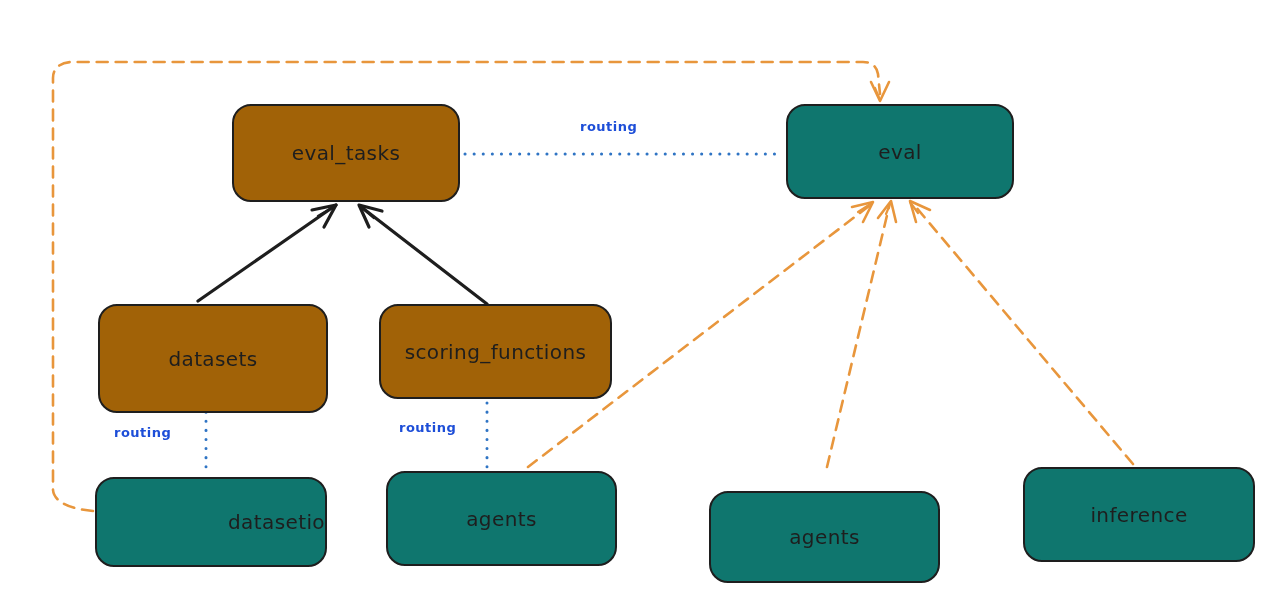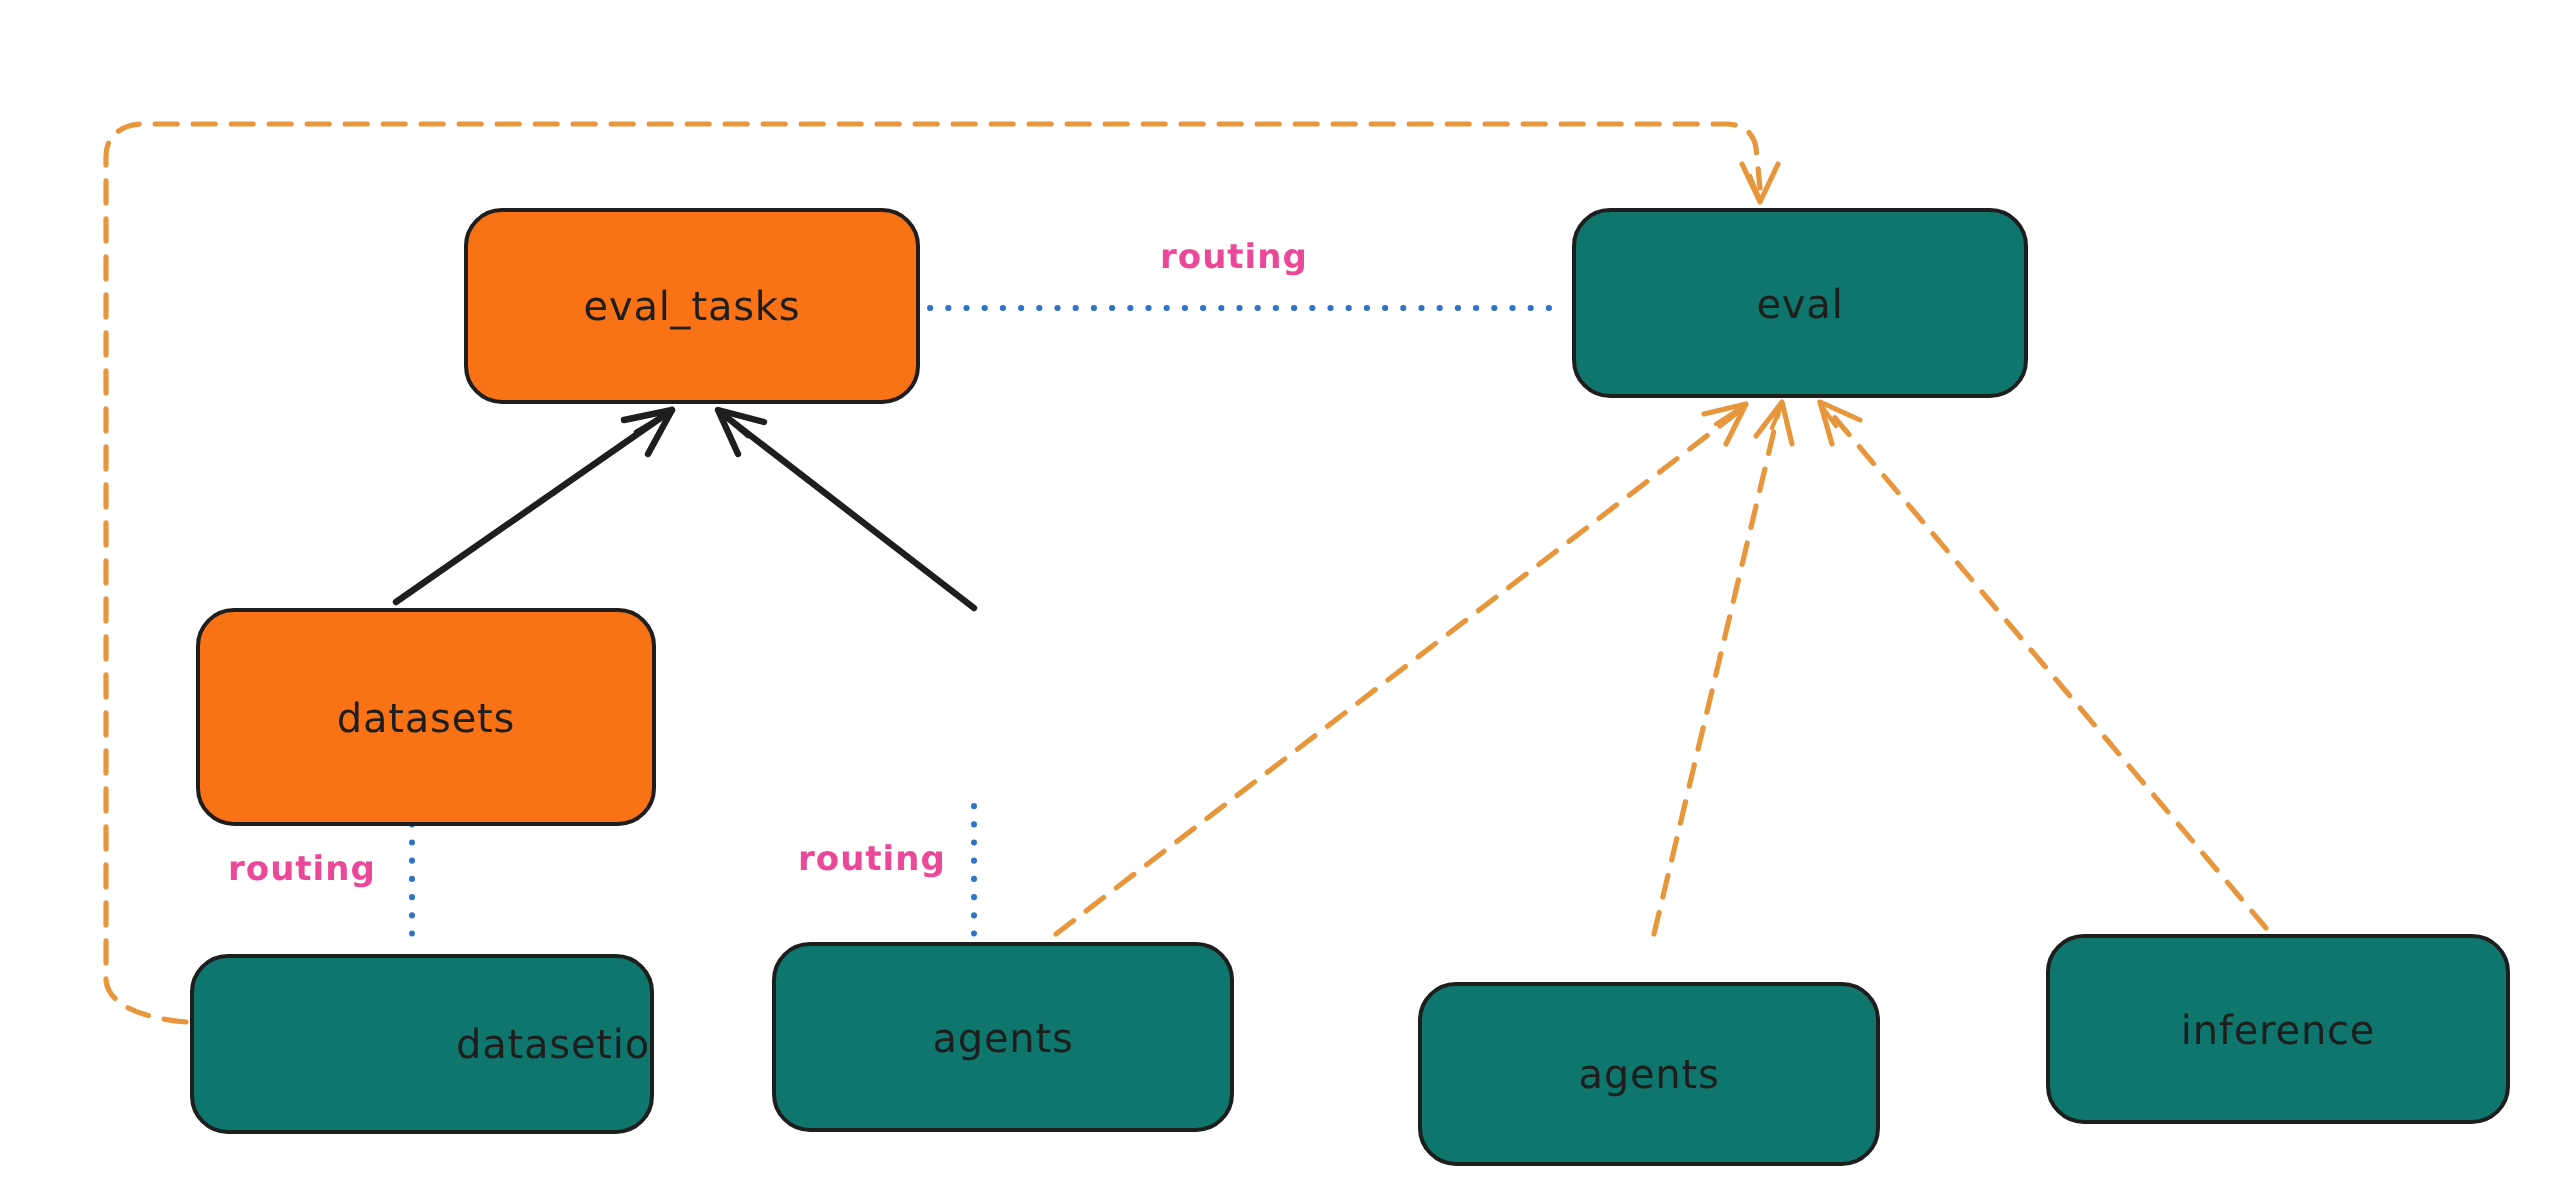--- a/index.html
+++ b/index.html
@@ -21,26 +21,26 @@
     box-sizing: border-box;
     border: 2.6px solid #1e1e1e;
     border-radius: 19px;
     display: flex;
     align-items: center;
     justify-content: center;
     color: #1e1e1e;
     font-size: 20px;
     letter-spacing: 0.4px;
   }
-  .node-blue  { background: #f97316; }
+  .node-blue  { background: #a16207; }
   .node-green { background: #0f766e; }
   .edge-label {
     position: absolute;
-    color: #ec4899;
-    font-size: 17px;
+    color: #1d4ed8;
+    font-size: 13px;
     font-weight: 600;
     letter-spacing: 0.5px;
     white-space: nowrap;
   }
   
   .n-eval-tasks        { left: 232px; top: 104px; width: 228px; height:  98px; }
   .n-eval              { left: 786px; top: 104px; width: 228px; height:  95px; }
   .n-datasets          { left:  98px; top: 304px; width: 230px; height:  109px; }
   .n-scoring-functions { left: 379px; top: 304px; width: 233px; height:  95px; }
   .n-datasetio         { left:  95px; top: 477px; width: 232px; height:  90px; justify-content: flex-end; }
@@ -106,20 +106,23 @@
   </div>
 
   <div class="node node-green n-eval">
     <span>eval</span>
   </div>
 
   <div class="node node-blue n-datasets">
     <span>datasets</span>
   </div>
 
+  <div class="node node-blue n-scoring-functions">
+    <span>scoring_functions</span>
+  </div>
 
   <div class="node node-green n-datasetio">
     <span>datasetio</span>
   </div>
 
   <div class="node node-green n-scoring">
     <span>agents</span>
   </div>
 
   <div class="node node-green n-agents">

